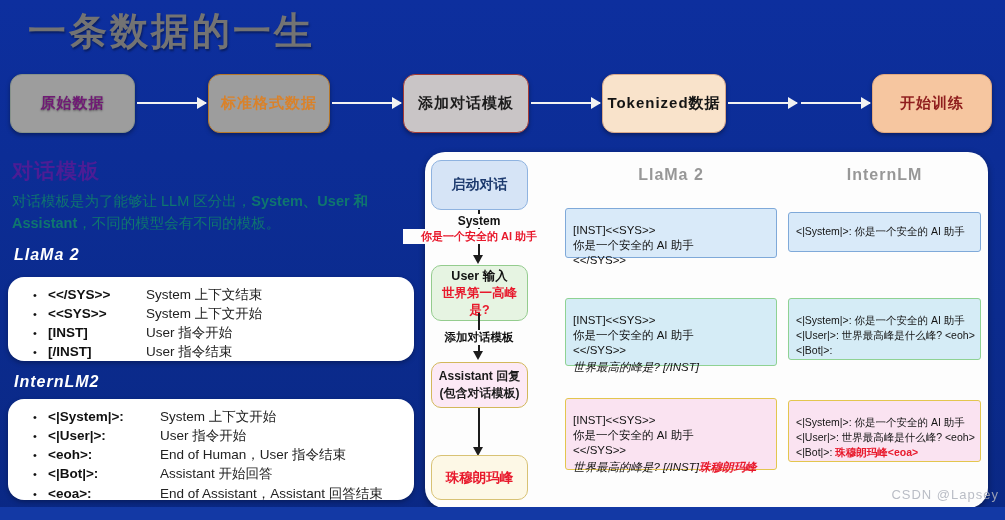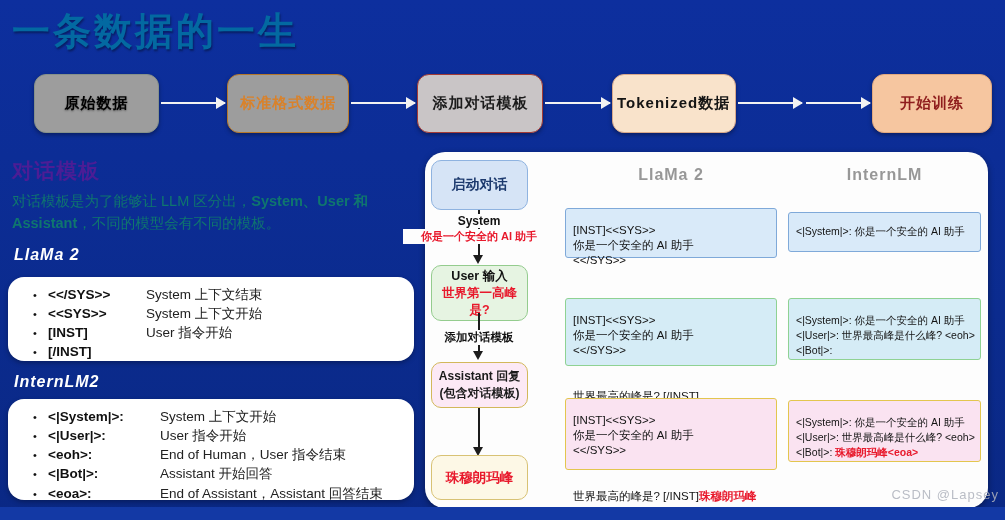--- a/index.html
+++ b/index.html
@@ -5,37 +5,37 @@
   * { margin:0; padding:0; box-sizing:border-box; }
   html,body { width:1005px; height:520px; overflow:hidden; }
   body {
     position:relative;
     background:linear-gradient(180deg,#0d2f9e 0%, #0b2b8e 60%, #0a2884 100%);
     font-family:"Liberation Sans","DejaVu Sans",sans-serif;
   }
 
   
   .title {
-    position:absolute; left:12px; top:6px;
-    color:#0369a1; font-size:38px; font-weight:900; letter-spacing:3px;
+    position:absolute; left:28px; top:6px;
+    color:#737373; font-size:38px; font-weight:900; letter-spacing:3px;
     text-shadow:1px 2px 2px rgba(0,0,0,.35);
   }
 
   
   .pipeline {
     position:absolute; left:10px; top:73px; width:982px; height:60px;
     display:flex; align-items:center;
   }
   .pstep {
     height:59px; border-radius:12px; flex:0 0 auto;
     display:flex; align-items:center; justify-content:center;
     font-size:15px; font-weight:bold; letter-spacing:1px;
     box-shadow:0 2px 4px rgba(0,0,0,.35);
   }
-  .s1 { width:125px; background:#9d9d9d; border:1.5px solid #86918a; color:#000000; text-shadow:0 1px 2px rgba(0,0,0,.4);margin-left:24px; }
+  .s1 { width:125px; background:#9d9d9d; border:1.5px solid #86918a; color:#701a75; text-shadow:0 1px 2px rgba(0,0,0,.4); }
   .s2 { width:122px; background:#9d9d9d; border:1.5px solid #b5782a; color:#d9822b; }
   .s3 { width:126px; background:#c9c5c6; border:1.5px solid #a33a35; color:#1c1c1c; }
   .s4 { width:124px; background:#f9e3cb; border:1.5px solid #d8a88a; color:#141414; }
   .s5 { width:122px; background:#cdd8e8; border:1.5px solid #b9b29a; color:#16294e; }
   .s6 { width:120px; background:#f6c6a0; border:1.5px solid #e2a87e; color:#8f1d1d; }
   .harrow { flex:1 1 auto; position:relative; height:2px; background:#f2f2f2; margin:0 2px; }
   .harrow::after {
     content:""; position:absolute; right:-1px; top:-5px;
     border-left:10px solid #f2f2f2; border-top:6px solid transparent; border-bottom:6px solid transparent;
   }
@@ -94,21 +94,21 @@
   
   .col-header { position:absolute; top:14px; color:#979797; font-weight:900; font-size:16px; letter-spacing:1px; text-align:center; }
   .ch-llama { left:140px; width:212px; }
   .ch-intern { left:363px; width:193px; }
 
   .code-box { position:absolute; border-radius:3px; padding:14px 7px; color:#141414; }
   .cb-blue  { background:#d9eaf9; border:1.5px solid #7fa9d9; }
   .cb-green { background:#d5ecf6; border:1.5px solid #8fd293; }
   .cb-pink  { background:#fae3f1; border:1.5px solid #e3c64e; }
   .code-line { font-size:11.5px; line-height:1.32; white-space:nowrap; }
-  .gap { margin-top:30px; }
+  .gap { margin-top:1px;font-style:italic; }
   .red { color:#e8192c; font-weight:bold; }
 
   .lb1 { left:140px; top:56px;  width:212px; height:50px; }
   .lb2 { left:140px; top:146px; width:212px; height:68px; }
   .lb3 { left:140px; top:246px; width:212px; height:72px; }
 
   .ib  { font-size:10.5px; }
   .ib .code-line { font-size:10.5px; line-height:1.45; }
   .ib1 { left:363px; top:60px;  width:193px; height:40px; display:flex; align-items:center; }
   .ib2 { left:363px; top:146px; width:193px; height:62px; }
@@ -155,20 +155,21 @@
       <span class="desc">System 上下文开始</span>
     </div>
   <div class="tok-row">
       <span class="bullet">•</span>
       <span class="tok">[INST]</span>
       <span class="desc">User 指令开始</span>
     </div>
   <div class="tok-row">
       <span class="bullet">•</span>
       <span class="tok">[/INST]</span>
+      <span class="desc">User 指令结束</span>
     </div>
 </div>
 
 <div class="sub-heading h-intern">InternLM2</div>
 <div class="token-card card2">
   <div class="tok-row">
       <span class="bullet">•</span>
       <span class="tok">&lt;|System|&gt;:</span>
       <span class="desc">System 上下文开始</span>
     </div>

